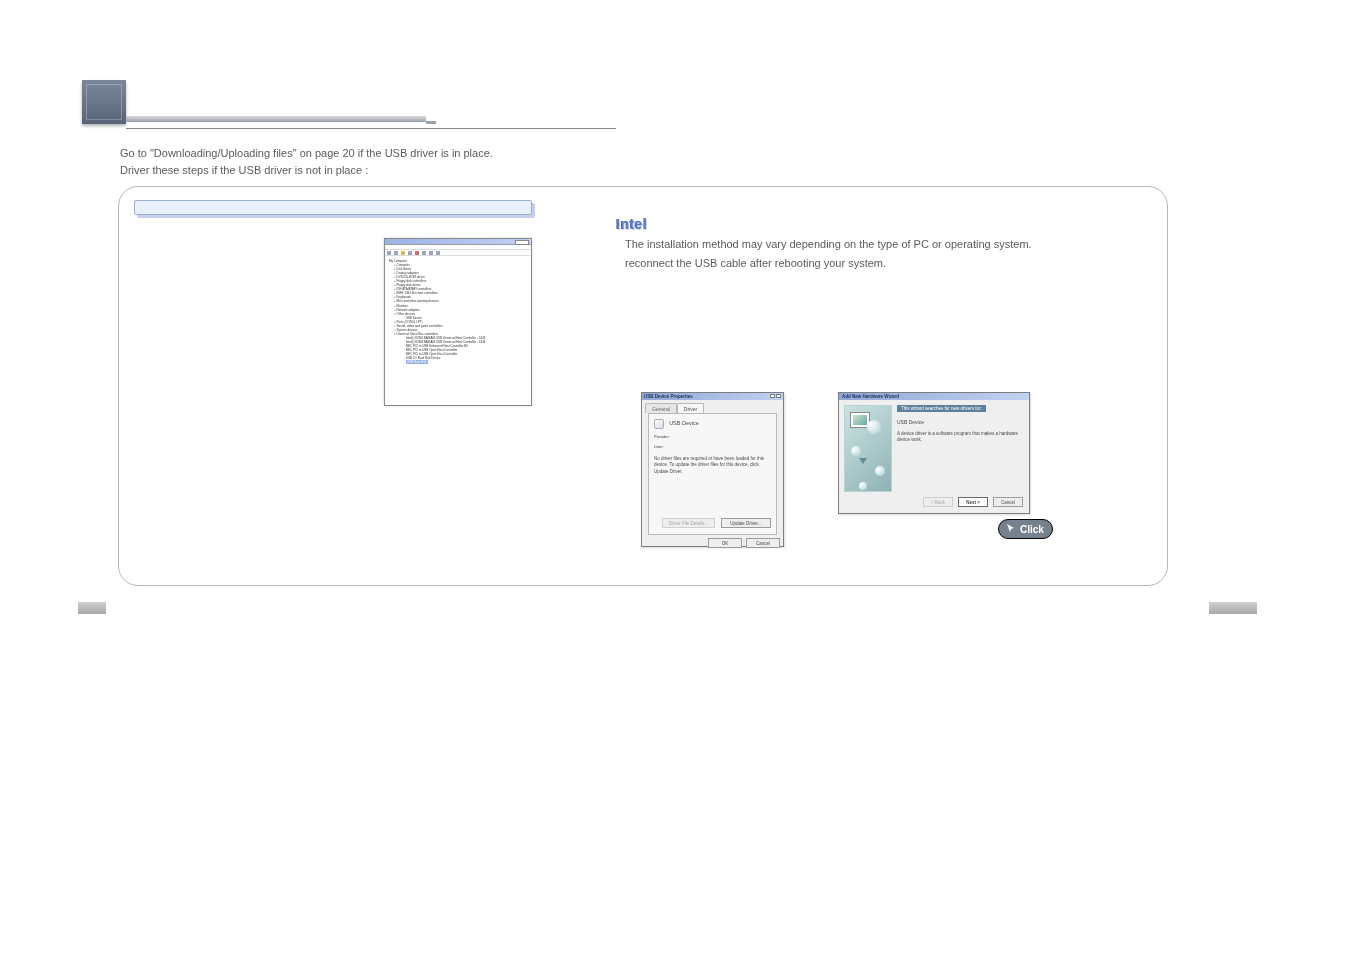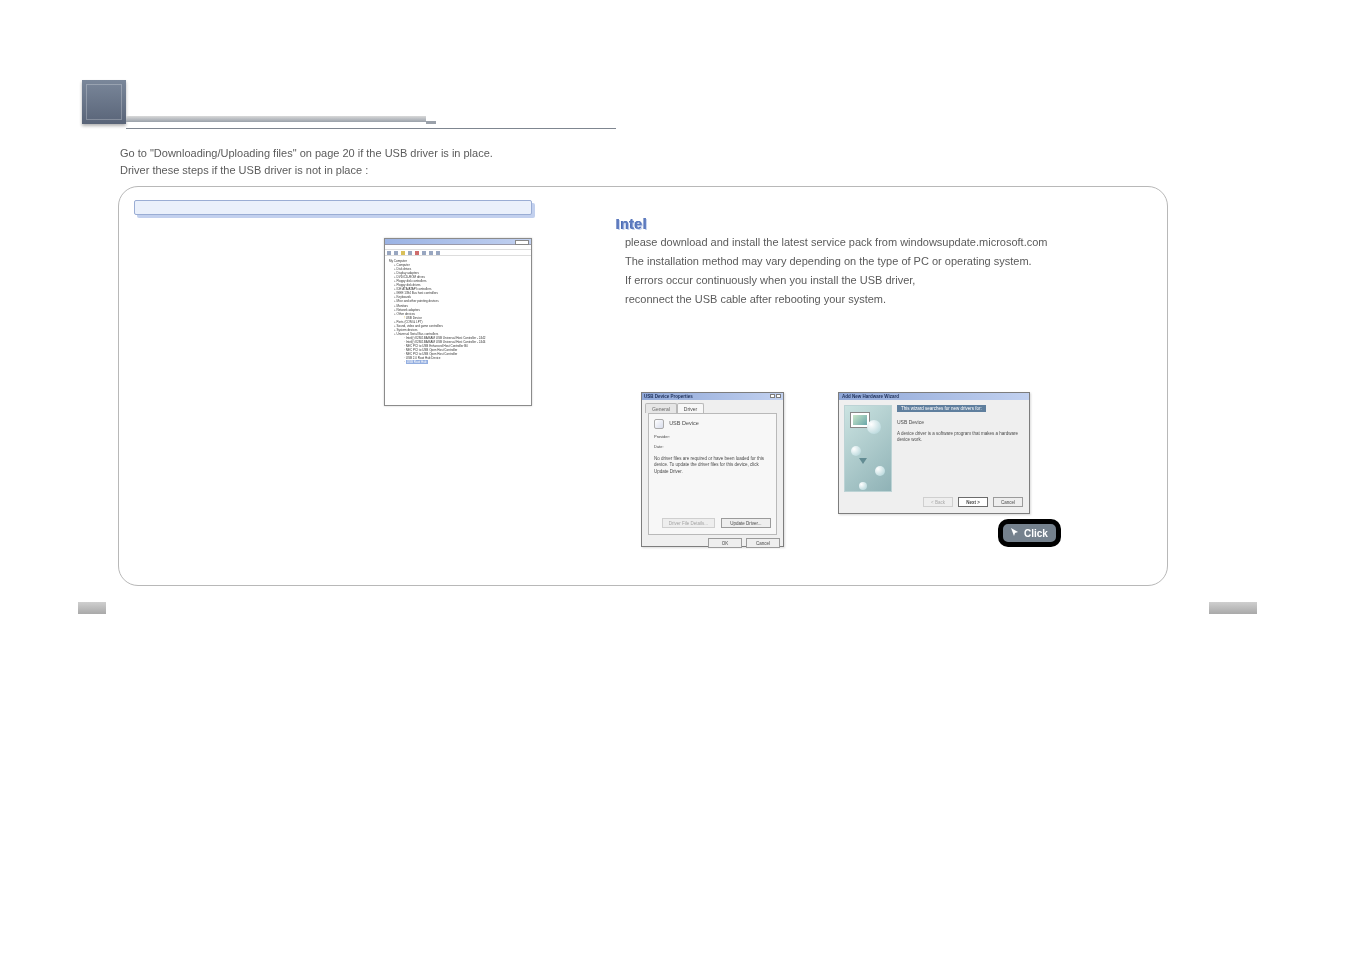--- a/index.html
+++ b/index.html
@@ -330,21 +330,21 @@
     left: 998px;
     display: inline-flex;
     align-items:center;
     gap:3px;
     background: #75818d;
     color: #fff;
     font-size: 10px;
     font-weight: bold;
     padding: 3px 8px 3px 6px;
     border-radius: 10px;
-    border: 5px solid #000000;
+    border: 1px solid #000000;
   }
   .click svg { width: 12px; height: 12px; }
 
   
   .bottomtab-l {
     position:absolute;
     left: 78px; bottom: 340px;
     width: 28px; height: 12px;
     background: linear-gradient(180deg,#cfcfcf,#a9a9a9);
   }
@@ -417,23 +417,21 @@
         <div class="node bullet">NEC PCI to USB Open Host Controller</div>
         <div class="node bullet">USB 2.0 Root Hub Device</div>
         <div class="node bullet"><span class="hl">USB Root Hub</span></div>
       </div>
     </div>
   </div>
 </div>
 
 <div class="notehdr">Intel</div>
 <div class="notetext">
-  <span class="para">please download and install the latest service pack from windowsupdate.microsoft.com</span>
   <span class="para" style="margin-top:2px">The installation method may vary depending on the type of PC or operating system.</span>
-  <span class="para" style="margin-top:2px">If errors occur continuously when you install the USB driver,</span>
   <span class="para">reconnect the USB cable after rebooting your system.</span>
 </div>
 
 <div class="propdlg">
   <div class="titlebar">
     <span>USB Device Properties</span>
     <span class="winbtns"><span></span><span></span></span>
   </div>
   <div class="tabs">
     <div class="tabrow">

